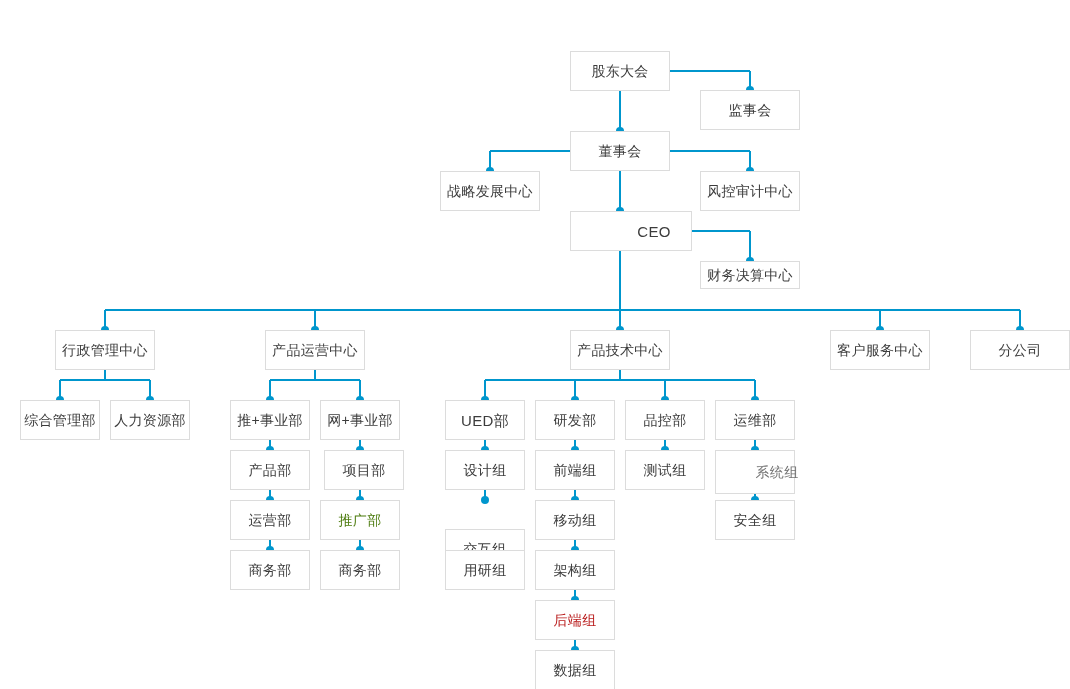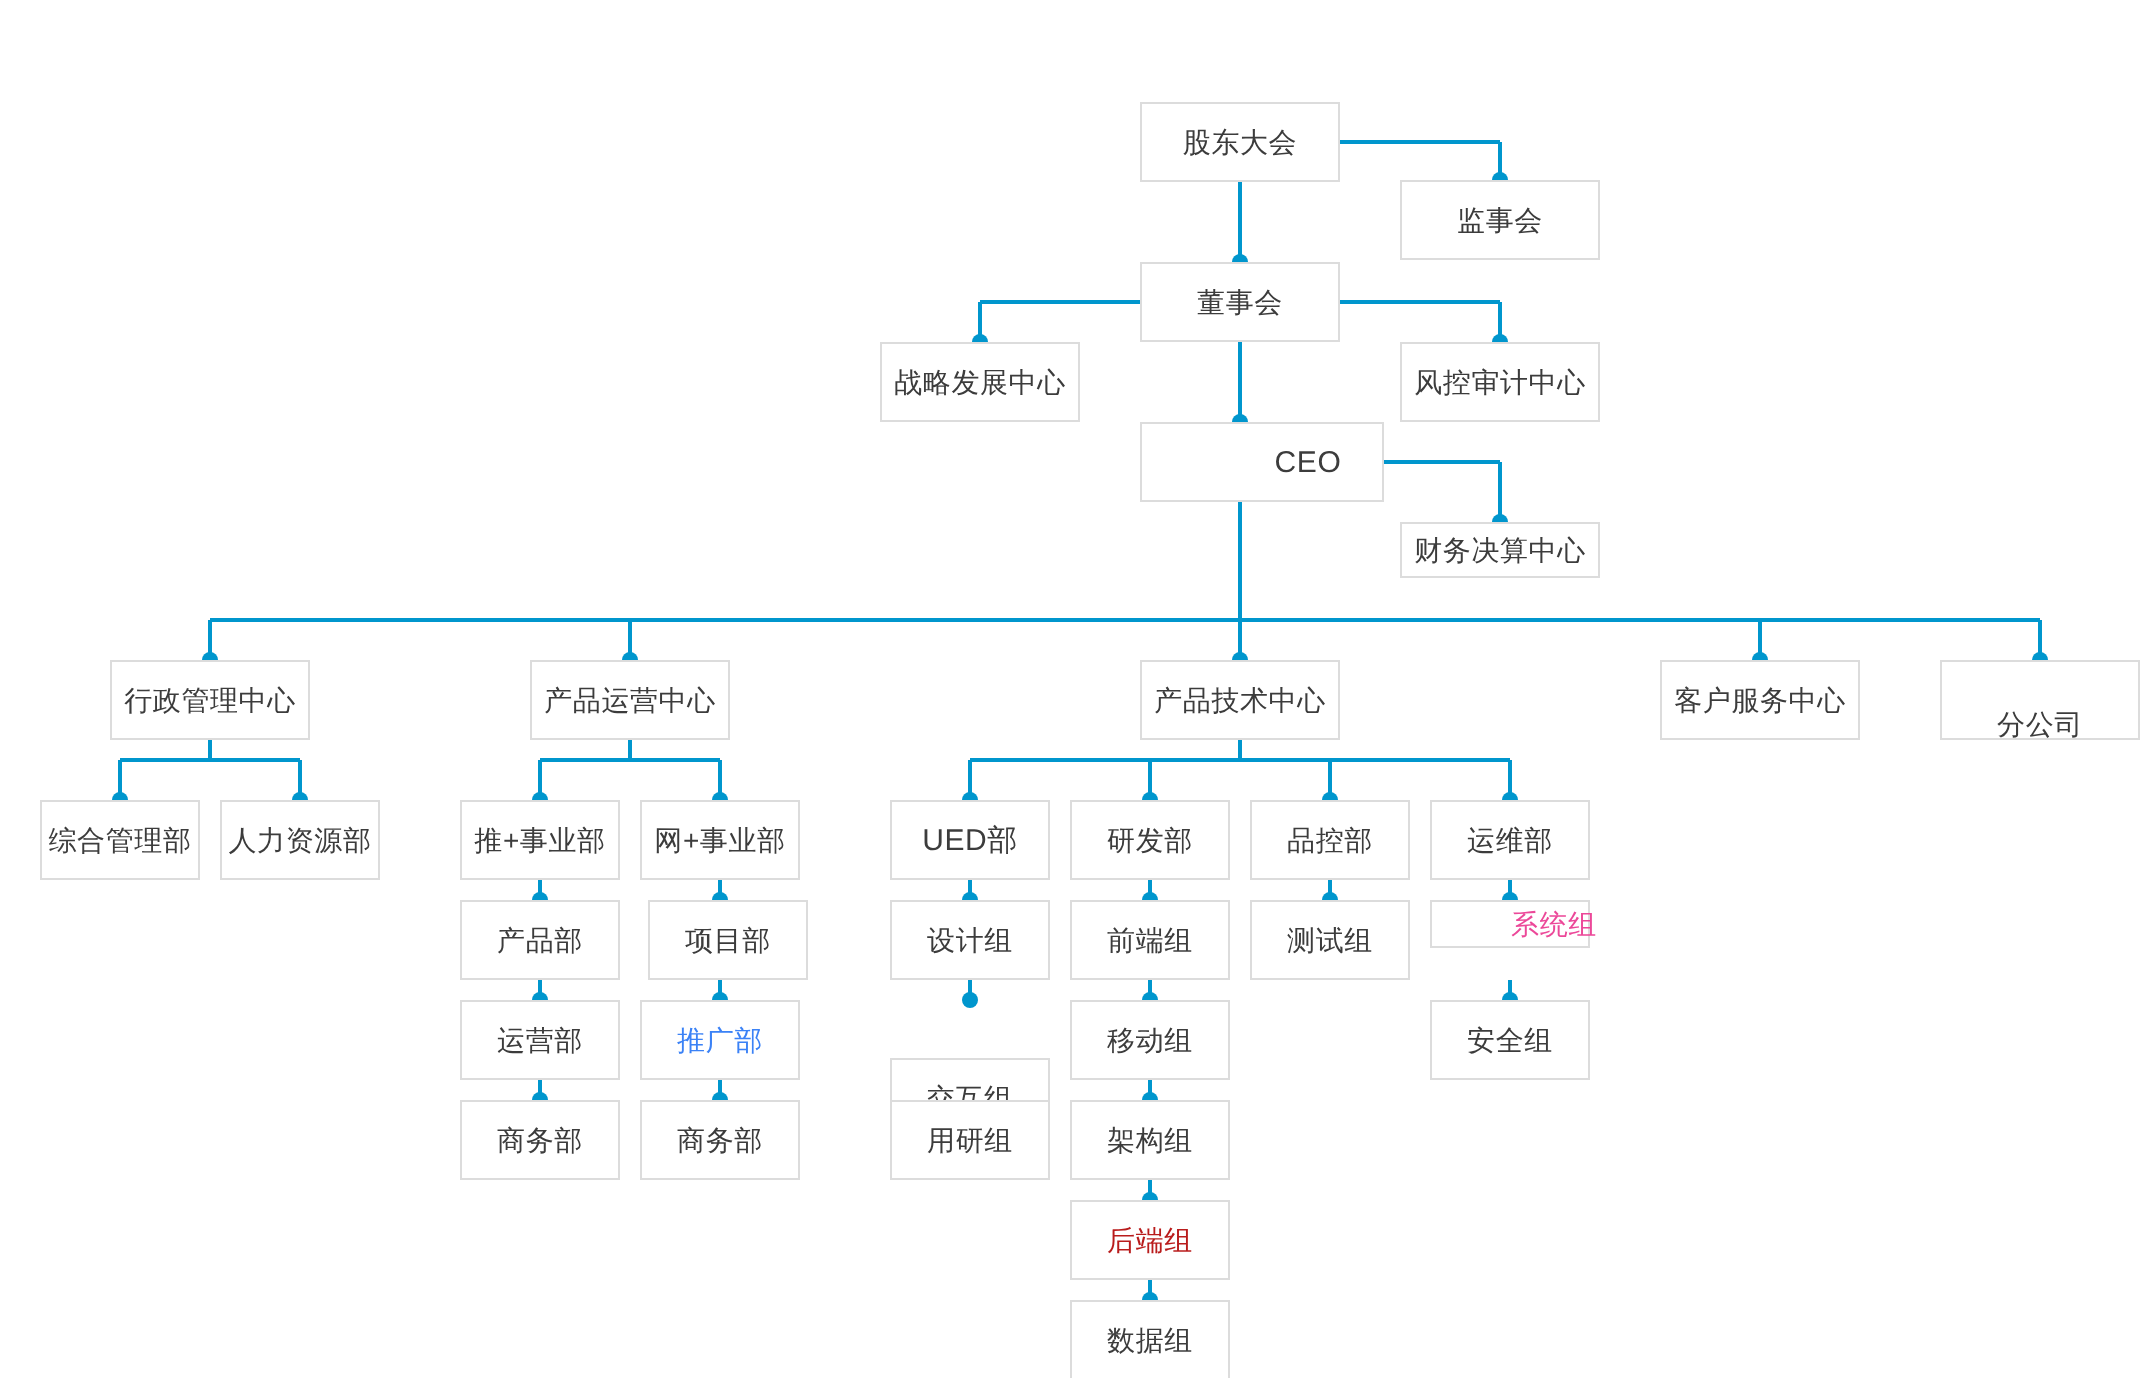--- a/index.html
+++ b/index.html
@@ -162,21 +162,21 @@
       </div>
       <div class="node" style="left: 265px; top: 330px; width: 100px; height: 40px; border-color: rgb(220, 220, 220); color: rgb(60, 60, 60);">
         <span>产品运营中心</span>
       </div>
       <div class="node" style="left: 570px; top: 330px; width: 100px; height: 40px; border-color: rgb(220, 220, 220); color: rgb(60, 60, 60);">
         <span>产品技术中心</span>
       </div>
       <div class="node" style="left: 830px; top: 330px; width: 100px; height: 40px; border-color: rgb(220, 220, 220); color: rgb(60, 60, 60);">
         <span>客户服务中心</span>
       </div>
-      <div class="node" style="left: 970px; top: 330px; width: 100px; height: 40px; border-color: rgb(220, 220, 220); color: rgb(60, 60, 60); align-items: flex-end;">
+      <div class="node" style="left: 970px; top: 330px; width: 100px; height: 40px; border-color: rgb(220, 220, 220); color: rgb(60, 60, 60);">
         <span>分公司</span>
       </div>
       <div class="node" style="left: 20px; top: 400px; width: 80px; height: 40px; border-color: rgb(220, 220, 220); color: rgb(60, 60, 60);">
         <span>综合管理部</span>
       </div>
       <div class="node" style="left: 110px; top: 400px; width: 80px; height: 40px; border-color: rgb(220, 220, 220); color: rgb(60, 60, 60);">
         <span>人力资源部</span>
       </div>
       <div class="node" style="left: 230px; top: 400px; width: 80px; height: 40px; border-color: rgb(220, 220, 220); color: rgb(60, 60, 60);">
         <span>推+事业部</span>
@@ -186,21 +186,21 @@
       </div>
       <div class="node" style="left: 230px; top: 450px; width: 80px; height: 40px; border-color: rgb(220, 220, 220); color: rgb(60, 60, 60);">
         <span>产品部</span>
       </div>
       <div class="node" style="left: 324px; top: 450px; width: 80px; height: 40px; border-color: rgb(220, 220, 220); color: rgb(60, 60, 60);">
         <span>项目部</span>
       </div>
       <div class="node" style="left: 230px; top: 500px; width: 80px; height: 40px; border-color: rgb(220, 220, 220); color: rgb(60, 60, 60);">
         <span>运营部</span>
       </div>
-      <div class="node" style="left: 320px; top: 500px; width: 80px; height: 40px; border-color: rgb(220, 220, 220); color: #3b82f6;">
+      <div class="node" style="left: 320px; top: 500px; width: 80px; height: 40px; border-color: rgb(220, 220, 220); color: #4d7c0f;">
         <span>推广部</span>
       </div>
       <div class="node" style="left: 230px; top: 550px; width: 80px; height: 40px; border-color: rgb(220, 220, 220); color: rgb(60, 60, 60);">
         <span>商务部</span>
       </div>
       <div class="node" style="left: 320px; top: 550px; width: 80px; height: 40px; border-color: rgb(220, 220, 220); color: rgb(60, 60, 60);">
         <span>商务部</span>
       </div>
       <div class="node latin" style="left: 445px; top: 400px; width: 80px; height: 40px; border-color: rgb(220, 220, 220); color: rgb(60, 60, 60);">
         <span>UED部</span>
@@ -216,21 +216,21 @@
       </div>
       <div class="node" style="left: 445px; top: 450px; width: 80px; height: 40px; border-color: rgb(220, 220, 220); color: rgb(60, 60, 60);">
         <span>设计组</span>
       </div>
       <div class="node" style="left: 535px; top: 450px; width: 80px; height: 40px; border-color: rgb(220, 220, 220); color: rgb(60, 60, 60);">
         <span>前端组</span>
       </div>
       <div class="node" style="left: 625px; top: 450px; width: 80px; height: 40px; border-color: rgb(220, 220, 220); color: rgb(60, 60, 60);">
         <span>测试组</span>
       </div>
-      <div class="node" style="left: 715px; top: 450px; width: 80px; height: 24px; border-color: rgb(220, 220, 220); color: #ec4899; padding-left: 44px;">
+      <div class="node" style="left: 715px; top: 450px; width: 80px; height: 44px; border-color: rgb(220, 220, 220); color: #737373; padding-left: 44px;">
         <span>系统组</span>
       </div>
       <div class="node" style="left: 445px; top: 529px; width: 80px; height: 40px; border-color: rgb(220, 220, 220); color: rgb(60, 60, 60);">
         <span>交互组</span>
       </div>
       <div class="node" style="left: 535px; top: 500px; width: 80px; height: 40px; border-color: rgb(220, 220, 220); color: rgb(60, 60, 60);">
         <span>移动组</span>
       </div>
       <div class="node" style="left: 715px; top: 500px; width: 80px; height: 40px; border-color: rgb(220, 220, 220); color: rgb(60, 60, 60);">
         <span>安全组</span>

